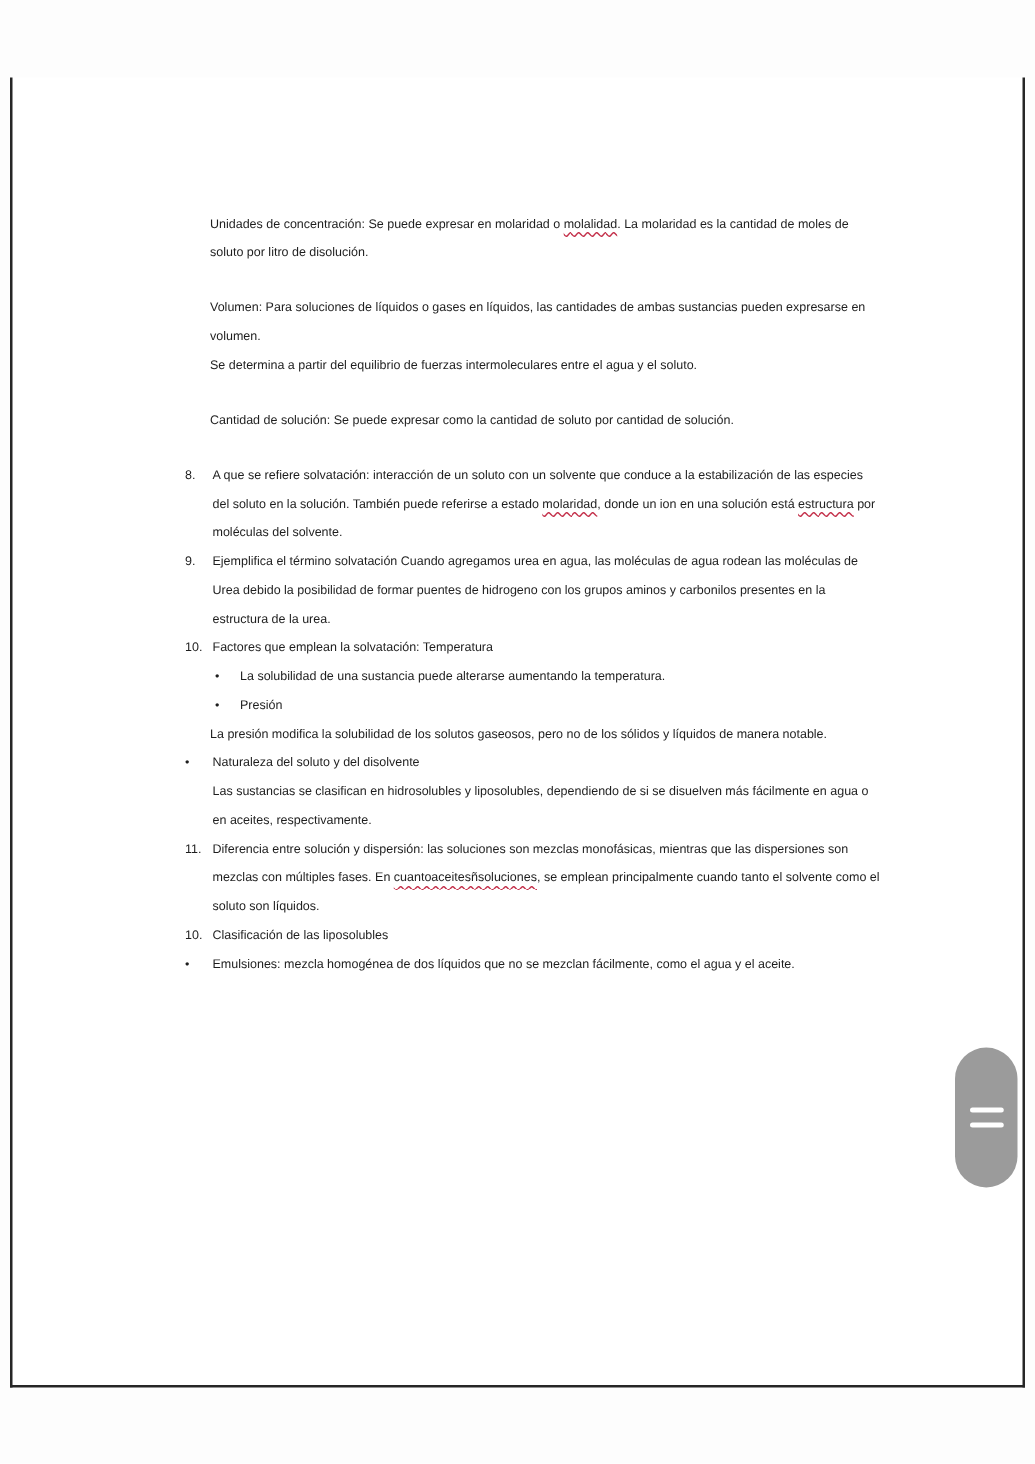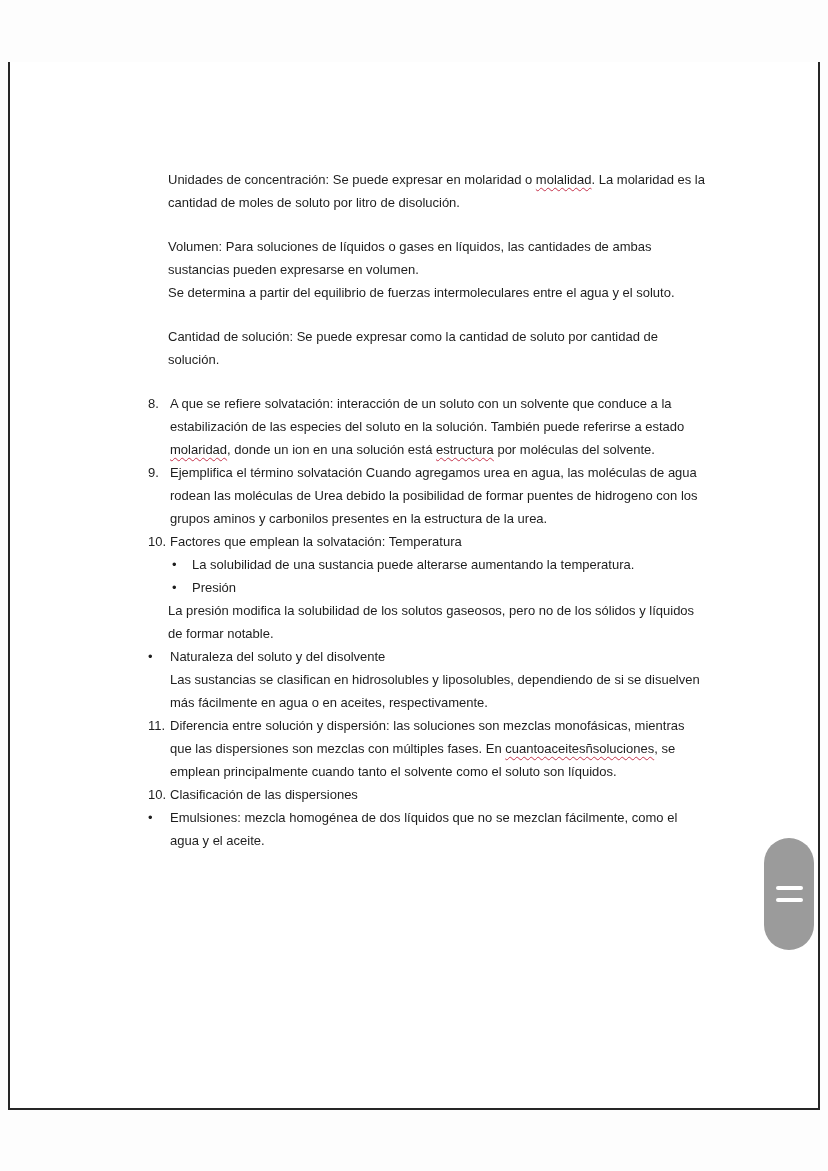--- a/index.html
+++ b/index.html
@@ -27,21 +27,21 @@
     background: #ffffff;
     border-left: 2px solid #262626;
     border-right: 2px solid #262626;
     border-bottom: 2px solid #262626;
   }
   .content {
     position: absolute;
     top: 0; left: 0; right: 0;
     padding: 106px 112px 0 138px;
     color: #1e1e1e;
-    font-size: 13px;
+    font-size: 10px;
     line-height: 23px;
   }
   .para {
     margin: 0 0 21px 20px;
   }
   .cont {
     margin: 0 0 0 20px;
   }
   .li {
     display: flex;
@@ -126,35 +126,35 @@
       <div class="li sub">
         <span class="marker">•</span>
         <span class="txt">La solubilidad de una sustancia puede alterarse aumentando la temperatura.</span>
       </div>
 
       <div class="li sub">
         <span class="marker">•</span>
         <span class="txt">Presión</span>
       </div>
 
-      <div class="cont"><span class="txt">La presión modifica la solubilidad de los solutos gaseosos, pero no de los sólidos y líquidos de formar notable.</span></div>
+      <div class="cont"><span class="txt">La presión modifica la solubilidad de los solutos gaseosos, pero no de los sólidos y líquidos de manera notable.</span></div>
 
       <div class="li bullet">
         <span class="marker">•</span>
         <span class="txt">Naturaleza del soluto y del disolvente<br>Las sustancias se clasifican en hidrosolubles y liposolubles, dependiendo de si se disuelven más fácilmente en agua o en aceites, respectivamente.</span>
       </div>
 
       <div class="li num">
         <span class="marker">11.</span>
         <span class="txt">Diferencia entre solución y dispersión: las soluciones son mezclas monofásicas, mientras que las dispersiones son mezclas con múltiples fases. En <span class="sq">cuantoaceitesñsoluciones</span>, se emplean principalmente cuando tanto el solvente como el soluto son líquidos.</span>
       </div>
 
       <div class="li num">
         <span class="marker">10.</span>
-        <span class="txt">Clasificación de las dispersiones</span>
+        <span class="txt">Clasificación de las liposolubles</span>
       </div>
 
       <div class="li bullet">
         <span class="marker">•</span>
         <span class="txt">Emulsiones: mezcla homogénea de dos líquidos que no se mezclan fácilmente, como el agua y el aceite.</span>
       </div>
 
     </div>
   </div>
 

